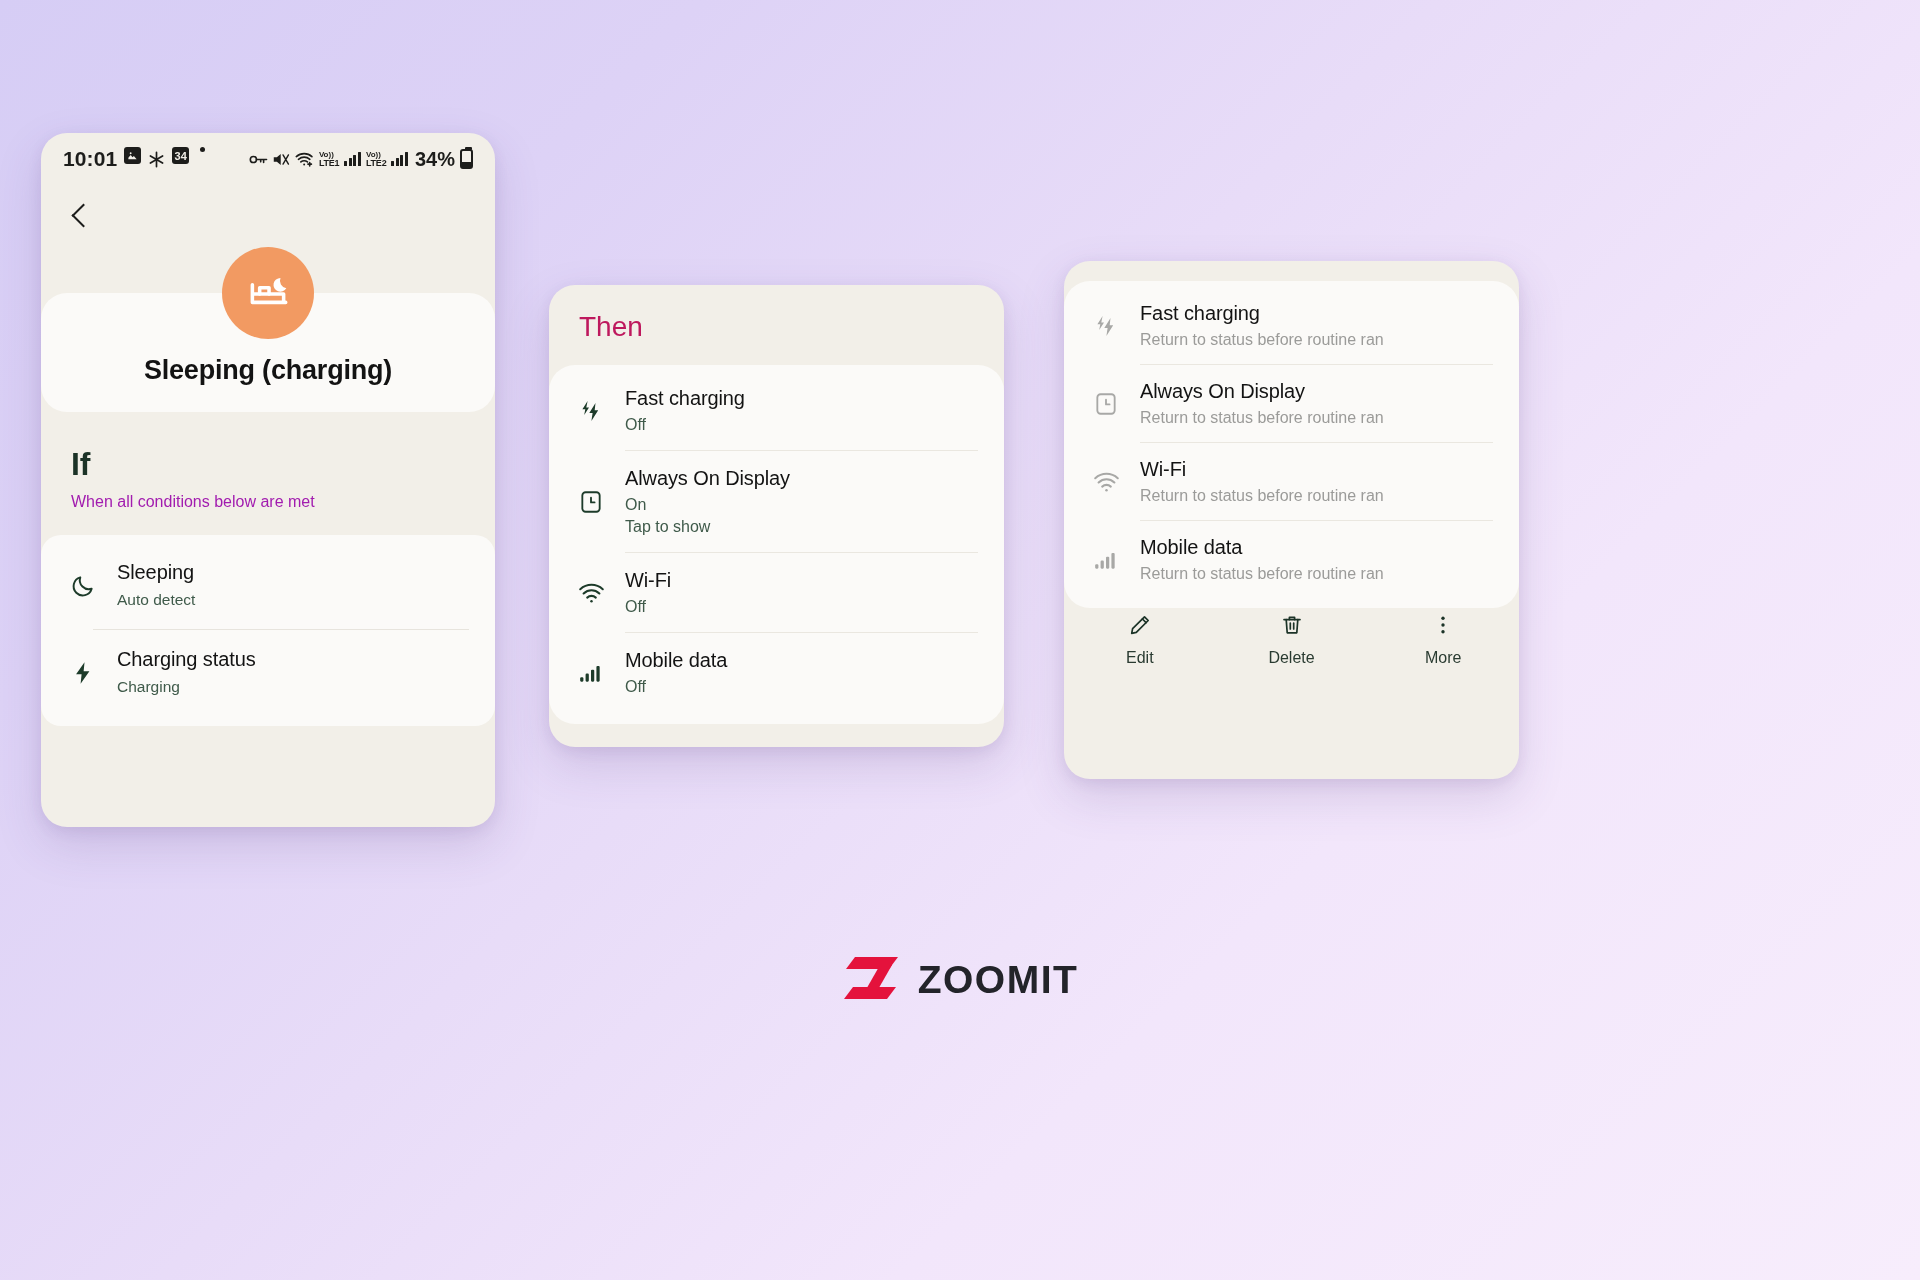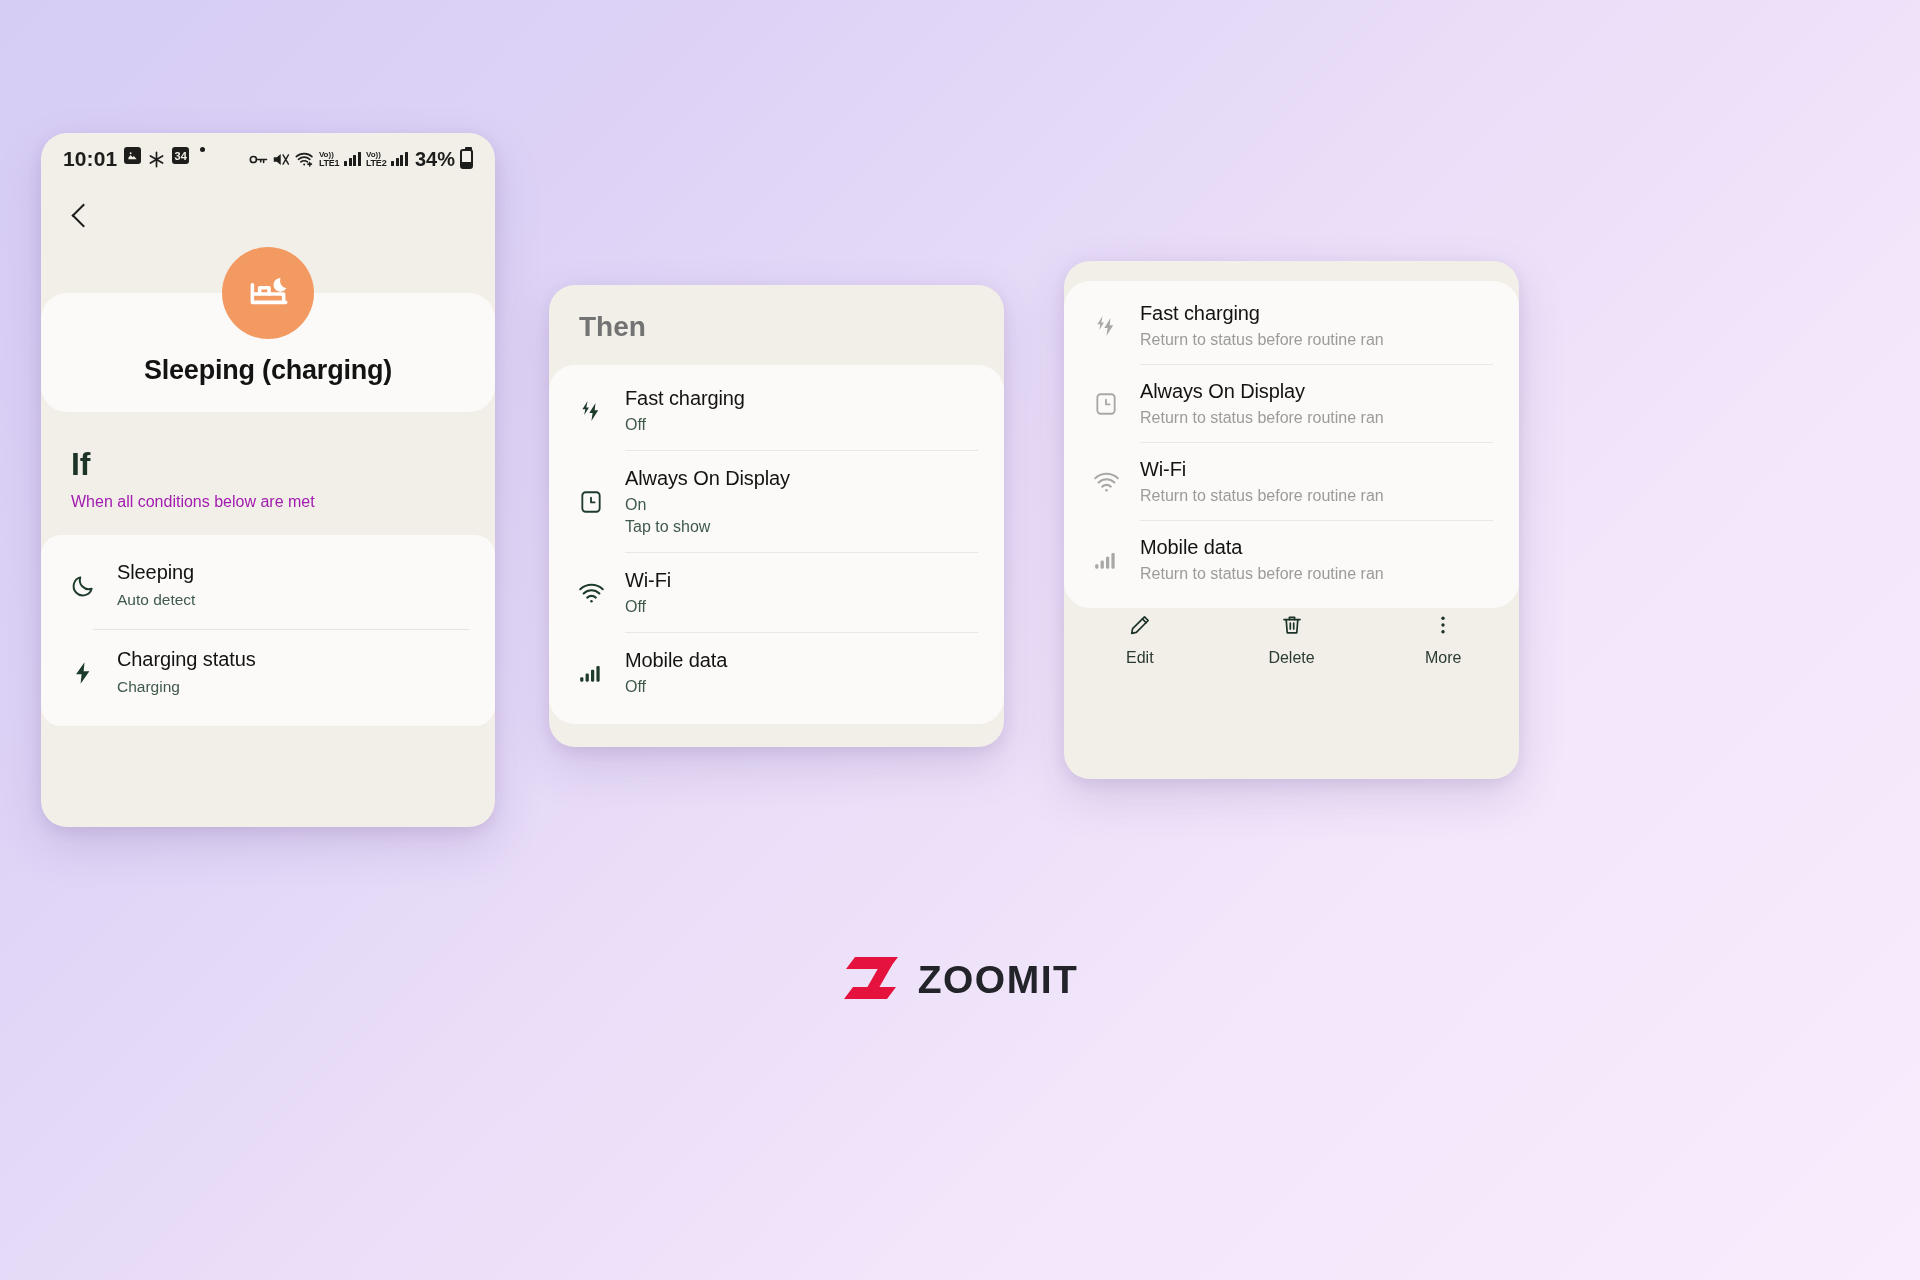--- a/index.html
+++ b/index.html
@@ -85,21 +85,21 @@
   .row-ic { width: 32px; min-width: 32px; display: flex; justify-content: center; color: #1d3b2a; }
   .row-body { flex: 1; }
   .row-title { font-size: 20px; font-weight: 400; color: #131313; letter-spacing: -.1px; }
   .row-sub { font-size: 15.5px; color: #3f5a4a; margin-top: 5px; line-height: 1.42; }
   .row-desc { font-size: 15.5px; color: #3f5a4a; margin-top: 1px; line-height: 1.42; }
   .row-div { margin: 0 26px 0 52px; height: 1px; background: #e7e4dd; }
 
   
   #card-then { left: 549px; top: 285px; width: 455px; height: 462px; overflow: hidden; }
   .then-head { padding: 26px 0 0 30px; }
-  .then-title { font-size: 28px; font-weight: 700; color: #737373; }
+  .then-title { font-size: 28px; font-weight: 400; color: #be185d; }
   .then-list { margin-top: 22px; background: #fbfaf8; border-radius: 26px; padding: 6px 0 12px 0; }
   .trow { display: flex; align-items: center; padding: 16px 26px; gap: 18px; }
   .trow-ic { width: 32px; min-width: 32px; display: flex; justify-content: center; color: #1d3b2a; }
   .trow-title { font-size: 20px; color: #131313; letter-spacing: -.1px; }
   .trow-sub { font-size: 16px; color: #3f5a4a; margin-top: 6px; }
   .trow-sub2 { font-size: 16px; color: #3f5a4a; margin-top: 4px; }
   .trow-div { margin-left: 76px; margin-right: 26px; height: 1px; background: #eae7e0; }
 
   
   #card-ends { left: 1064px; top: 261px; width: 455px; height: 518px; overflow: hidden; }

